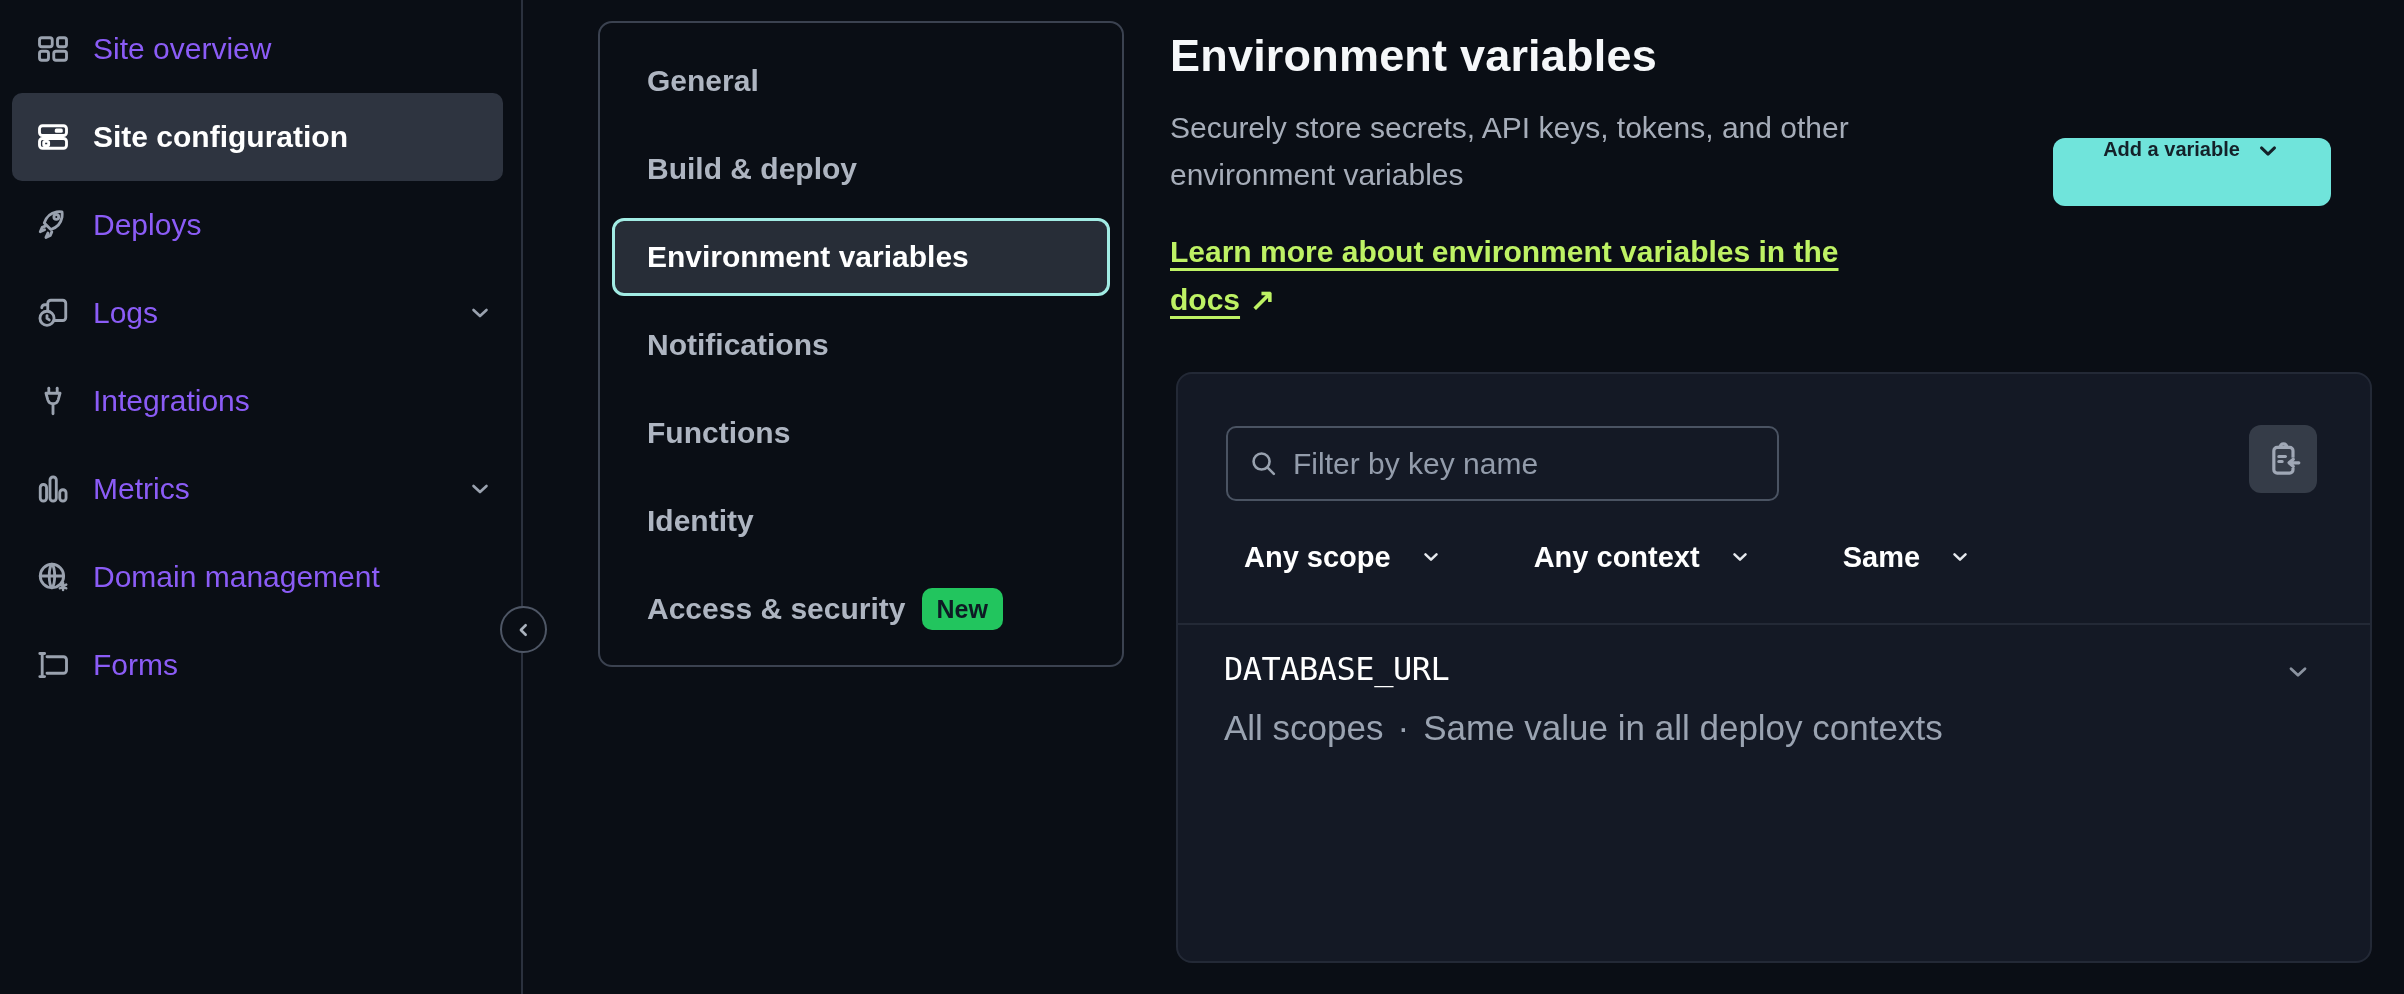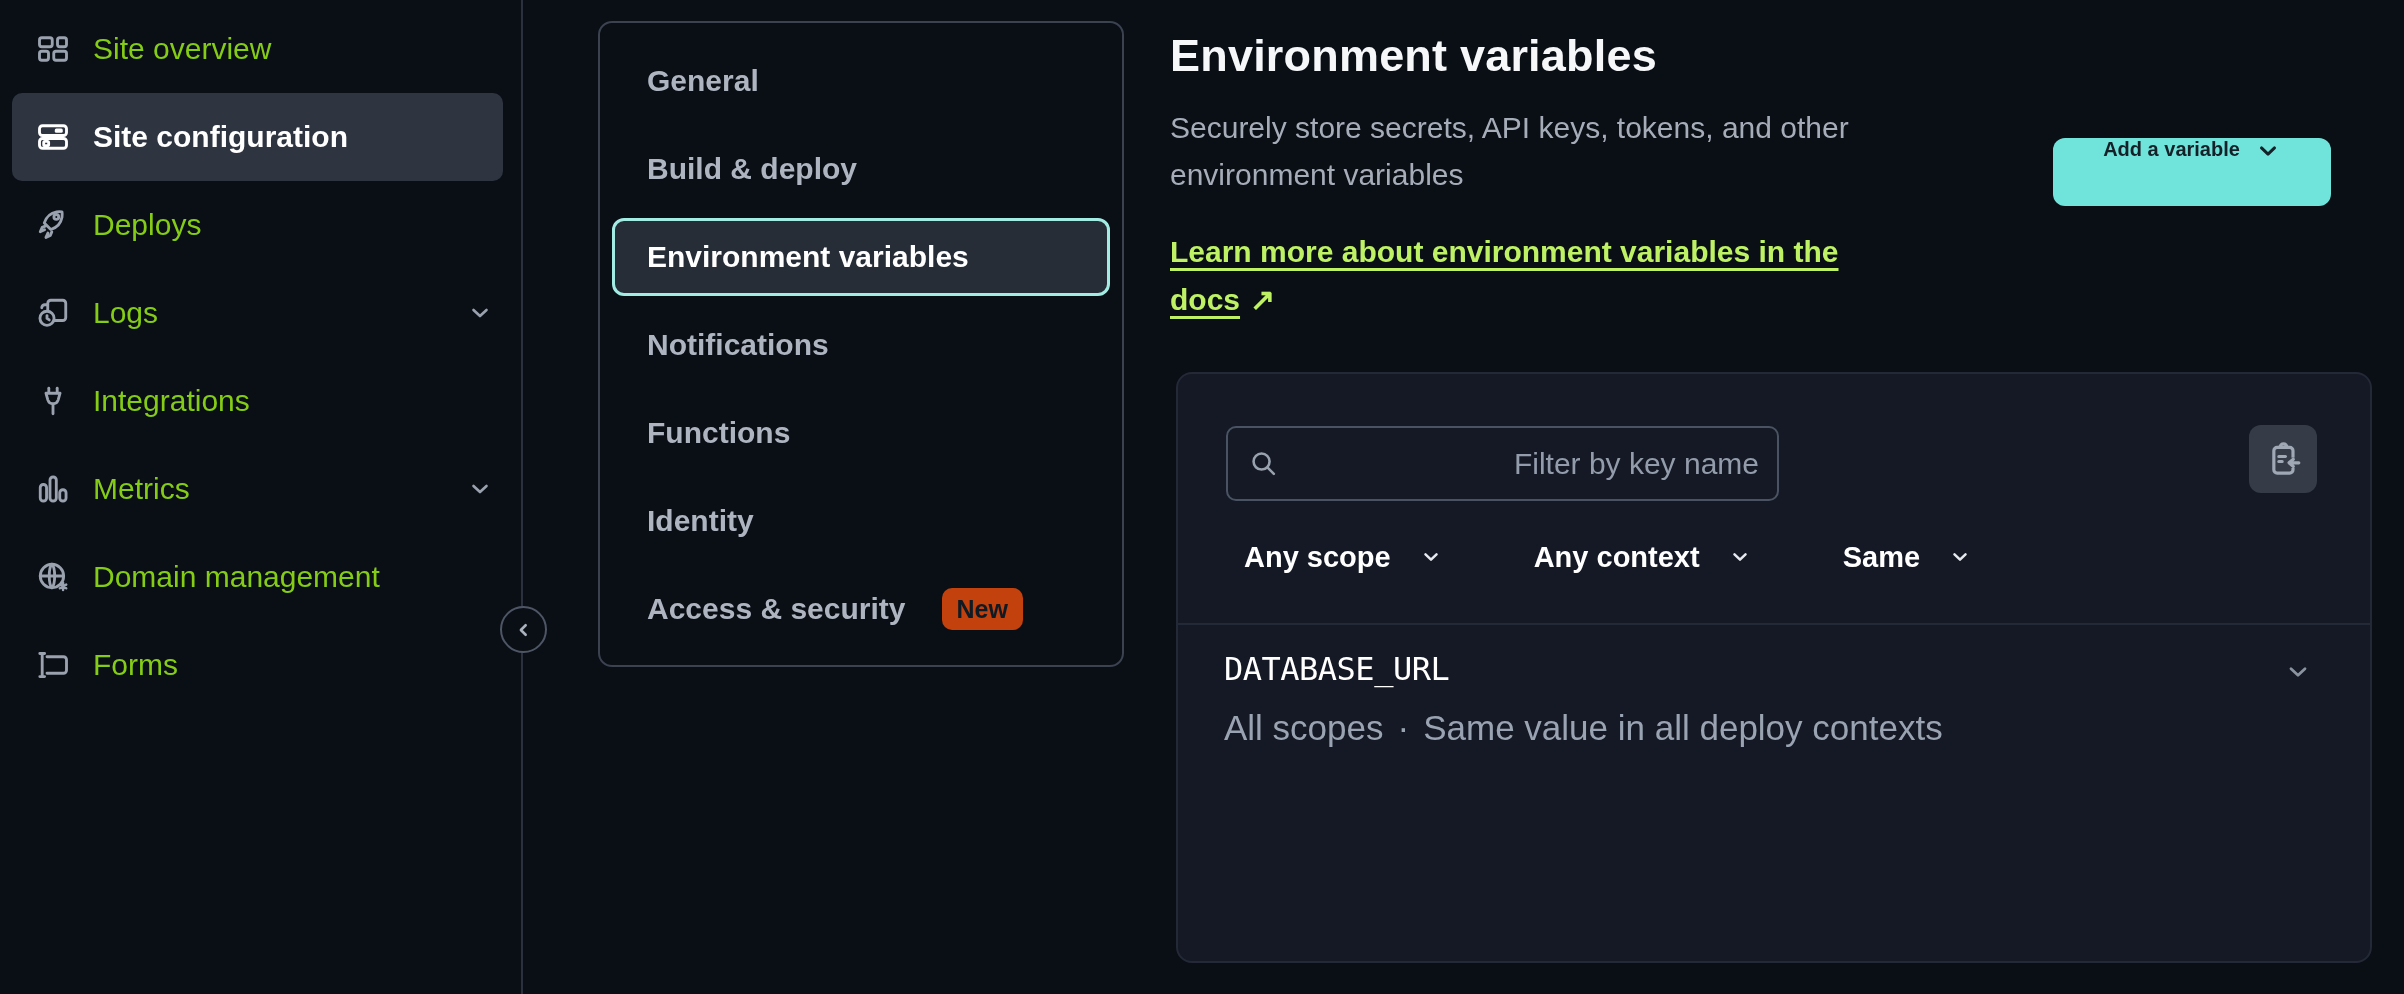--- a/index.html
+++ b/index.html
@@ -11,21 +11,21 @@
     overflow:hidden;
     position:relative;
   }
   .app { position:relative; width:2404px; height:994px; }
 
   
   .sidebar { position:absolute; left:0; top:0; width:523px; height:994px; background:#0a0e15; padding-top:5px; }
   .vdivider { position:absolute; left:521px; top:0; width:2px; height:994px; background:#2b313e; }
   .side-item {
     display:flex; align-items:center; height:88px; padding:0 30px 0 34px;
-    font-size:30px; color:#84cc16; cursor:pointer;
+    font-size:30px; color:#8b5cf6; cursor:pointer;
   }
   .side-item .s-icon { width:38px; height:38px; display:inline-flex; align-items:center; justify-content:center; color:#9aa2af; }
   .side-item .s-icon svg { width:36px; height:36px; }
   .side-item .s-label { margin-left:21px; }
   .side-item .s-chev { margin-left:auto; color:#9aa2af; display:inline-flex; }
   .side-item .s-chev svg { width:26px; height:26px; }
   .side-item.selected {
     background:#2e3440; border-radius:10px; margin:0 20px 0 12px;
     padding-left:22px; color:#ffffff; font-weight:bold;
   }
@@ -47,21 +47,21 @@
   .nav-item {
     display:flex; align-items:center; height:88px; padding:0 20px 0 47px;
     font-size:30px; font-weight:600; color:#aeb5c1; cursor:pointer;
   }
   .nav-item.nav-selected {
     background:#272d37; border:3px solid #a2ece4; border-radius:12px;
     margin:5px 12px; height:78px; padding-left:32px;
     color:#ffffff; font-weight:bold;
   }
   .badge {
-    margin-left:36px; background:#c2410c; color:#0e1a24;
+    margin-left:16px; background:#22c55e; color:#0e1a24;
     font-size:25px; font-weight:bold; line-height:1;
     padding:9px 15px 8px; border-radius:10px;
   }
 
   
   .main-header { position:absolute; left:1170px; top:30px; width:800px; }
   .page-title { font-size:45px; font-weight:bold; color:#f5f7f9; letter-spacing:.2px; }
   .desc { margin-top:22px; width:780px; font-size:30px; line-height:47px; color:#a6adb9; }
   .docs-link {
     display:block; margin-top:30px; width:780px;
@@ -87,21 +87,21 @@
   }
   .search-box {
     position:absolute; left:48px; top:52px; width:553px; height:75px;
     border:2px solid #4a5362; border-radius:10px;
     display:flex; align-items:center; padding:0 18px 0 20px; gap:14px;
   }
   .search-icon { display:inline-flex; color:#98a1ae; }
   .search-icon svg { width:31px; height:31px; }
   .search-input {
     flex:1; background:transparent; border:none; outline:none;
-    font-family:"Liberation Sans", sans-serif; font-size:30px; color:#8b5cf6;text-align:right;
+    font-family:"Liberation Sans", sans-serif; font-size:30px; color:#8b5cf6;
   }
   .search-input::placeholder { color:#939cab; opacity:1; }
   .import-btn {
     position:absolute; right:53px; top:51px; width:68px; height:68px;
     background:#353c48; border:none; border-radius:12px; cursor:pointer;
     display:flex; align-items:center; justify-content:center; color:#a0a8b6;
   }
   .import-btn svg { width:40px; height:40px; }
 
   .filters { position:absolute; left:66px; top:152px; height:62px; display:flex; align-items:center; gap:92px; }

